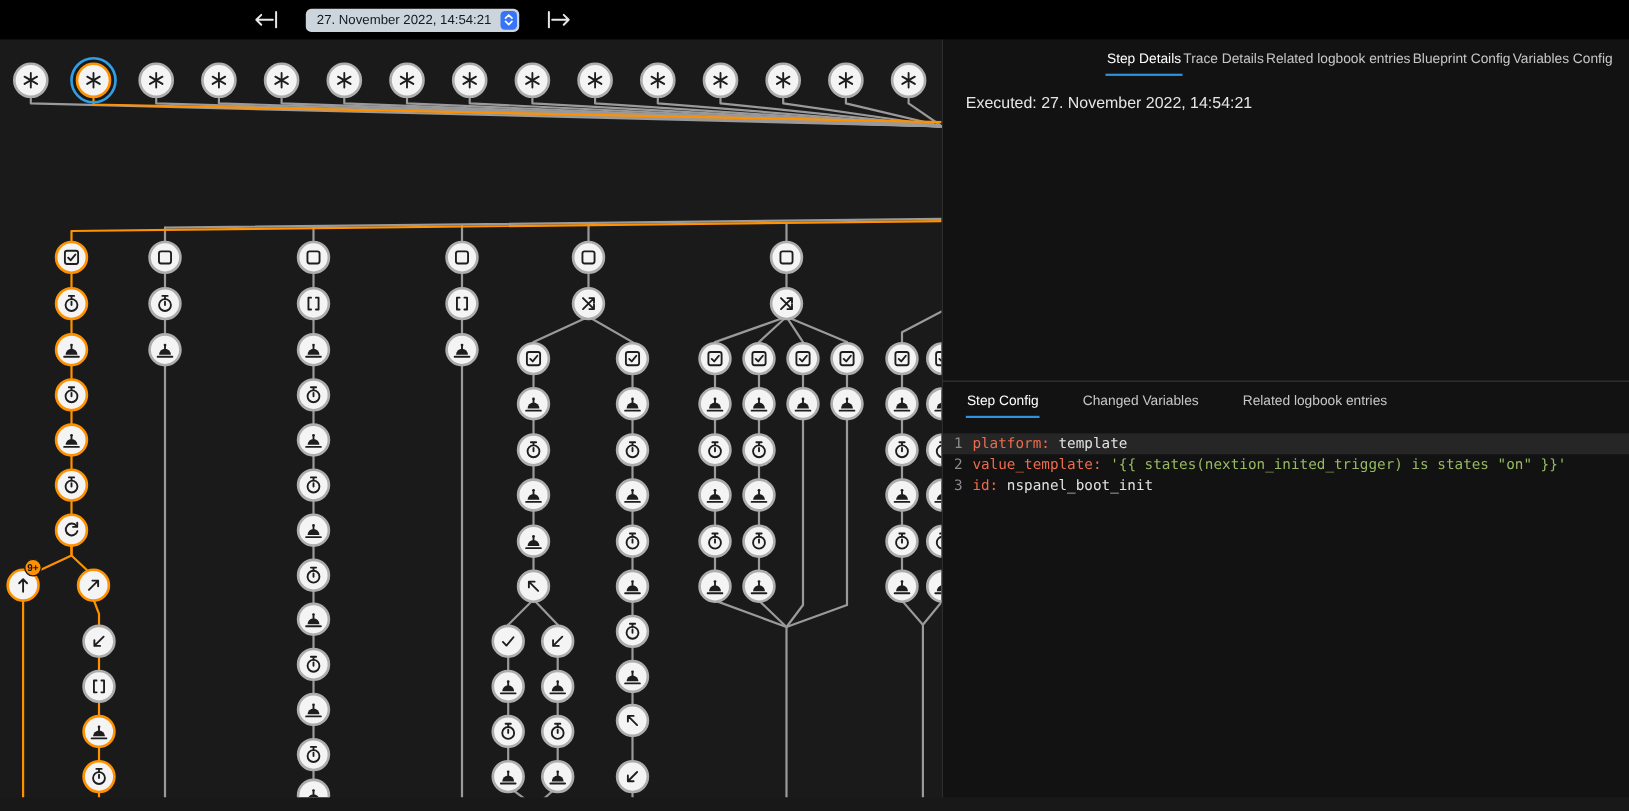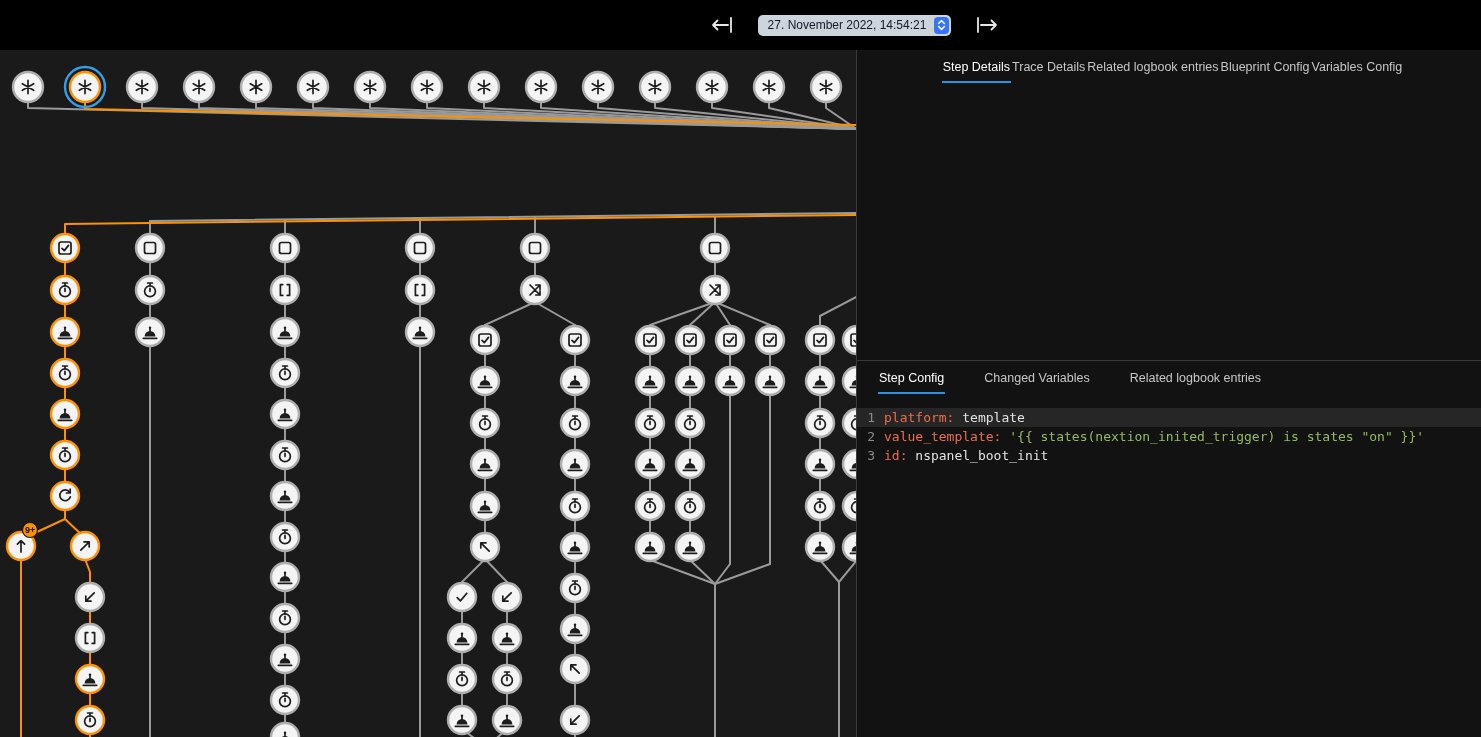--- a/index.html
+++ b/index.html
@@ -4,22 +4,22 @@
 <style>
   * { box-sizing: border-box; margin: 0; padding: 0; }
   html,body { width:1481px; height:737px; overflow:hidden; }
   body {
     background:#181818;
     font-family:"Liberation Sans", sans-serif;
     color:#e4e4e4;
   }
   
   .topbar {
-    height:50px; background:#000;
-    display:flex; align-items:center; justify-content:center;
+    height:36px; background:#000;
+    display:flex; align-items:center; justify-content:flex-start;
   }
   .run-nav { display:flex; align-items:center; gap:22px; margin-left:228px; }
   .nav-arrow {
     background:none; border:none; padding:2px; cursor:pointer;
     display:flex; align-items:center;
   }
   .run-select {
     display:inline-flex; align-items:center; gap:8px;
     background:#ccd4dc; border-radius:5px;
     padding:2px 2px 2px 10px; cursor:pointer;
@@ -39,21 +39,21 @@
   }
   .graph-pane svg { position:absolute; left:0; top:0; }
   .right-panel {
     flex:1; background:#121212; border-left:1px solid #3a3a3a;
     display:flex; flex-direction:column; min-width:0;
   }
   .panel-top { height:310px; flex:none; }
   .panel-bottom { flex:1; border-top:1px solid #3a3a3a; }
   
   .tabs { display:flex; align-items:flex-end; }
-  .tabs-top { justify-content:center; padding:10px 14px 0 21px; }
+  .tabs-top { justify-content:flex-end; padding:10px 14px 0 21px; }
   .tabs-bottom { gap:38px; padding:10px 16px 0 21px; }
   .tab {
     background:none; border:none; cursor:pointer;
     font-family:"Liberation Sans", sans-serif;
     font-size:12.5px; color:#c7c7c7;
     padding:0 1px 7px 1px; border-bottom:2px solid transparent;
     white-space:nowrap;
   }
   .tab.active { color:#ffffff; border-bottom-color:var(--tab-underline,#2d93e0); }
   .executed { font-size:14.5px; color:#e6e6e6; margin:17px 21px; }
@@ -926,20 +926,21 @@
     <aside class="right-panel">
 
       <div class="panel-top">
         <nav id="tabs-top" class="tabs tabs-top">
             <button class="tab active">Step Details</button>
             <button class="tab">Trace Details</button>
             <button class="tab">Related logbook entries</button>
             <button class="tab">Blueprint Config</button>
             <button class="tab">Variables Config</button>
           </nav>
+        <p class="executed">Executed: 27. November 2022, 14:54:21</p>
       </div>
 
       <div class="panel-bottom">
         <nav id="tabs-bottom" class="tabs tabs-bottom">
             <button class="tab active">Step Config</button>
             <button class="tab">Changed Variables</button>
             <button class="tab">Related logbook entries</button>
           </nav>
         <div id="code" class="code">
             <div class="code-line hl">

